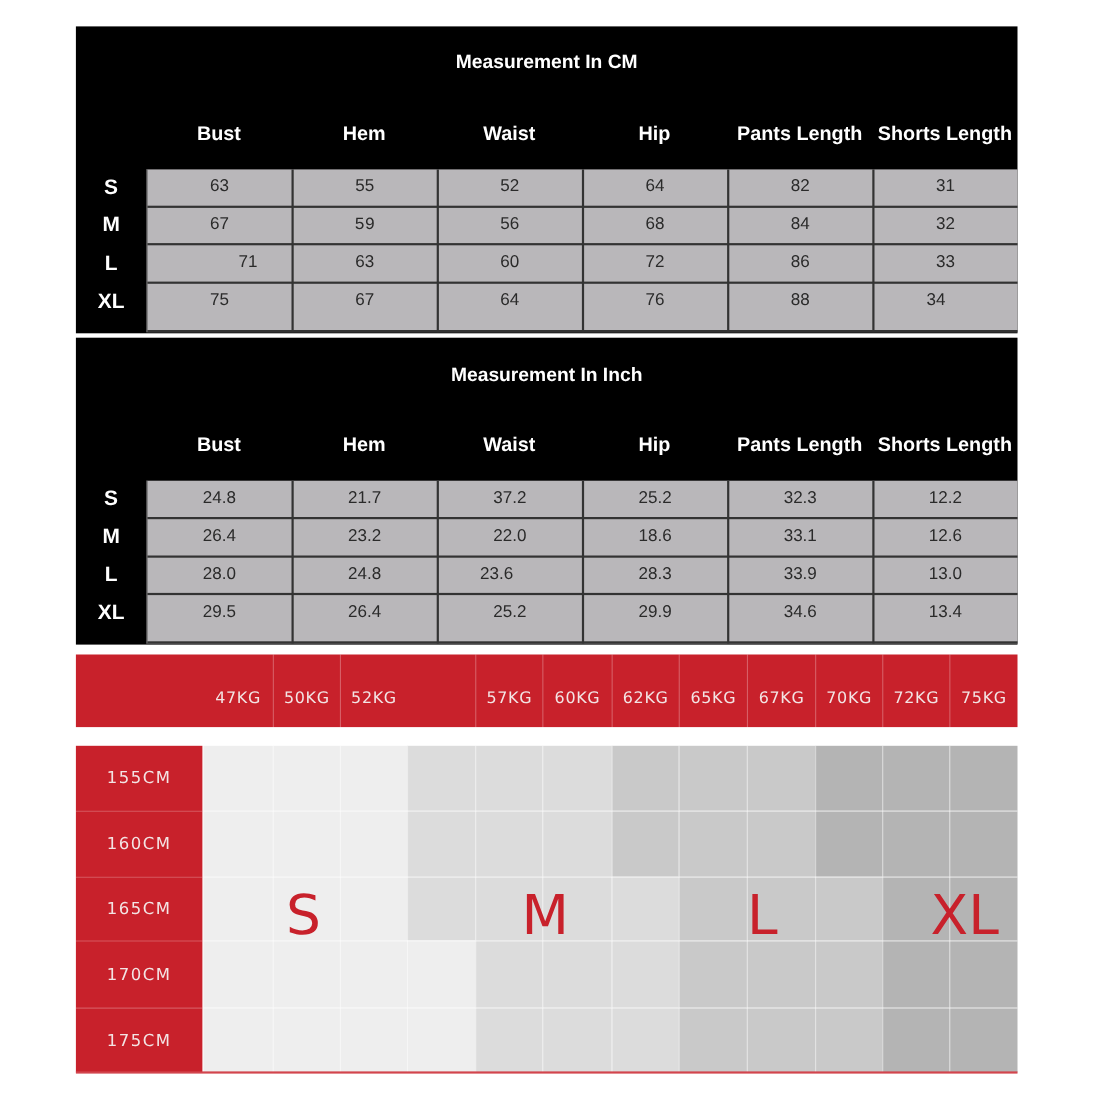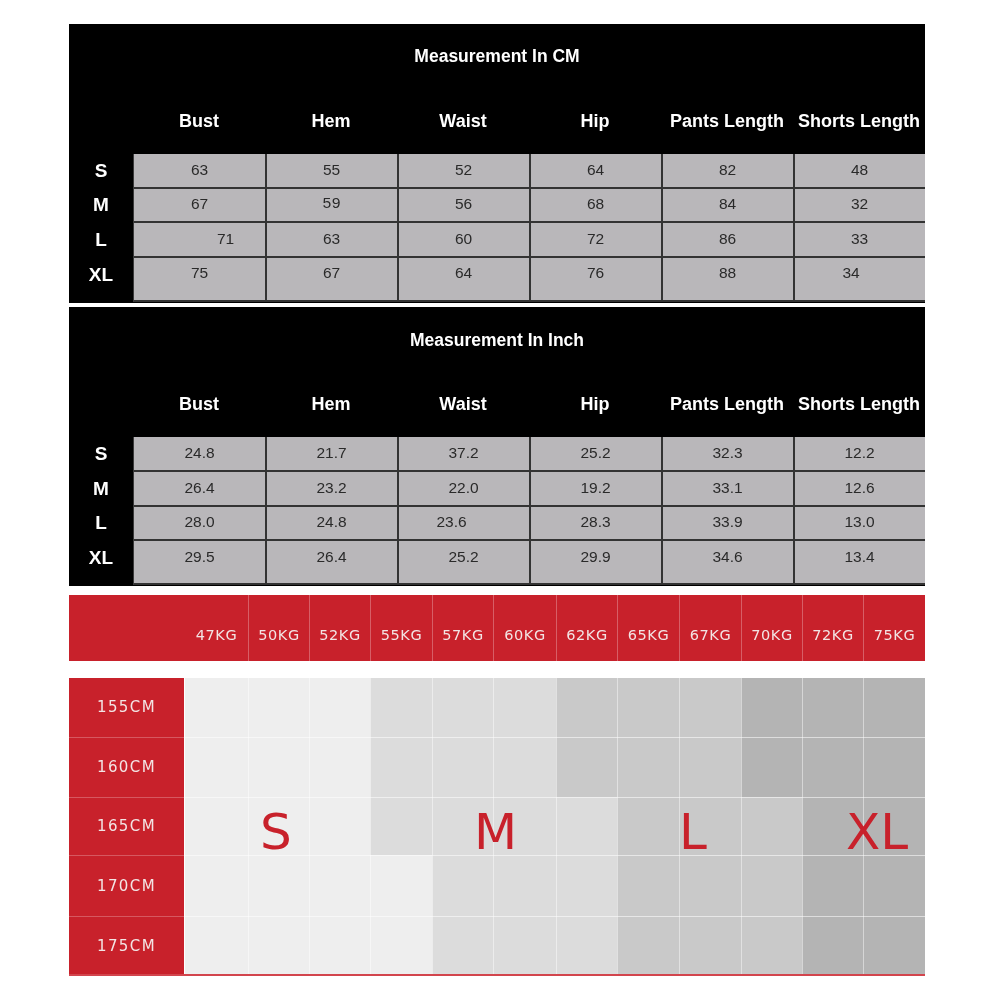--- a/index.html
+++ b/index.html
@@ -89,21 +89,21 @@
     <div class="hline" style="left:0;top:33px;width:791px;"></div>
     <div class="hline" style="left:0;top:67px;width:791px;"></div>
     <div class="hline" style="left:0;top:102px;width:791px;"></div>
     <div class="hline" style="left:0;top:146px;width:791px;"></div>
 
     <div class="cell" style="left:0;width:131px;top:7px;">63</div>
     <div class="cell" style="left:132px;width:131px;top:7px;">55</div>
     <div class="cell" style="left:264px;width:131px;top:7px;">52</div>
     <div class="cell" style="left:396px;width:131px;top:7px;">64</div>
     <div class="cell" style="left:528px;width:131px;top:7px;">82</div>
-    <div class="cell" style="left:660px;width:131px;top:7px;">48</div>
+    <div class="cell" style="left:660px;width:131px;top:7px;">31</div>
 
     <div class="cell" style="left:0;width:131px;top:41px;">67</div>
     <div class="cell" style="left:132px;width:131px;top:41px;font-family:Liberation Mono, monospace;">59</div>
     <div class="cell" style="left:264px;width:131px;top:41px;">56</div>
     <div class="cell" style="left:396px;width:131px;top:41px;">68</div>
     <div class="cell" style="left:528px;width:131px;top:41px;">84</div>
     <div class="cell" style="left:660px;width:131px;top:41px;">32</div>
 
     <div class="cell" style="left:0;width:131px;top:76px;margin-left:26px;">71</div>
     <div class="cell" style="left:132px;width:131px;top:76px;">63</div>
@@ -149,21 +149,21 @@
     <div class="cell" style="left:0;width:131px;top:7px;">24.8</div>
     <div class="cell" style="left:132px;width:131px;top:7px;">21.7</div>
     <div class="cell" style="left:264px;width:131px;top:7px;">37.2</div>
     <div class="cell" style="left:396px;width:131px;top:7px;">25.2</div>
     <div class="cell" style="left:528px;width:131px;top:7px;">32.3</div>
     <div class="cell" style="left:660px;width:131px;top:7px;">12.2</div>
 
     <div class="cell" style="left:0;width:131px;top:42px;">26.4</div>
     <div class="cell" style="left:132px;width:131px;top:42px;">23.2</div>
     <div class="cell" style="left:264px;width:131px;top:42px;">22.0</div>
-    <div class="cell" style="left:396px;width:131px;top:42px;">19.2</div>
+    <div class="cell" style="left:396px;width:131px;top:42px;">18.6</div>
     <div class="cell" style="left:528px;width:131px;top:42px;">33.1</div>
     <div class="cell" style="left:660px;width:131px;top:42px;">12.6</div>
 
     <div class="cell" style="left:0;width:131px;top:76px;">28.0</div>
     <div class="cell" style="left:132px;width:131px;top:76px;">24.8</div>
     <div class="cell" style="left:264px;width:107px;top:76px;">23.6</div>
     <div class="cell" style="left:396px;width:131px;top:76px;">28.3</div>
     <div class="cell" style="left:528px;width:131px;top:76px;">33.9</div>
     <div class="cell" style="left:660px;width:131px;top:76px;">13.0</div>
 
@@ -174,21 +174,20 @@
     <div class="cell" style="left:528px;width:131px;top:111px;">34.6</div>
     <div class="cell" style="left:660px;width:131px;top:111px;">13.4</div>
   </div>
 </div>
 
 <div class="wchart">
   <div class="whead">
     <div class="kg" style="left:116px;width:63px;">47KG</div>
     <div class="kg div" style="left:179px;width:61px;">50KG</div>
     <div class="kg div" style="left:240px;width:61px;">52KG</div>
-    <div class="kg div" style="left:301px;width:62px;">55KG</div>
     <div class="kg div" style="left:363px;width:61px;">57KG</div>
     <div class="kg div" style="left:424px;width:63px;">60KG</div>
     <div class="kg div" style="left:487px;width:61px;">62KG</div>
     <div class="kg div" style="left:548px;width:62px;">65KG</div>
     <div class="kg div" style="left:610px;width:62px;">67KG</div>
     <div class="kg div" style="left:672px;width:61px;">70KG</div>
     <div class="kg div" style="left:733px;width:61px;">72KG</div>
     <div class="kg div" style="left:794px;width:62px;">75KG</div>
   </div>
 

